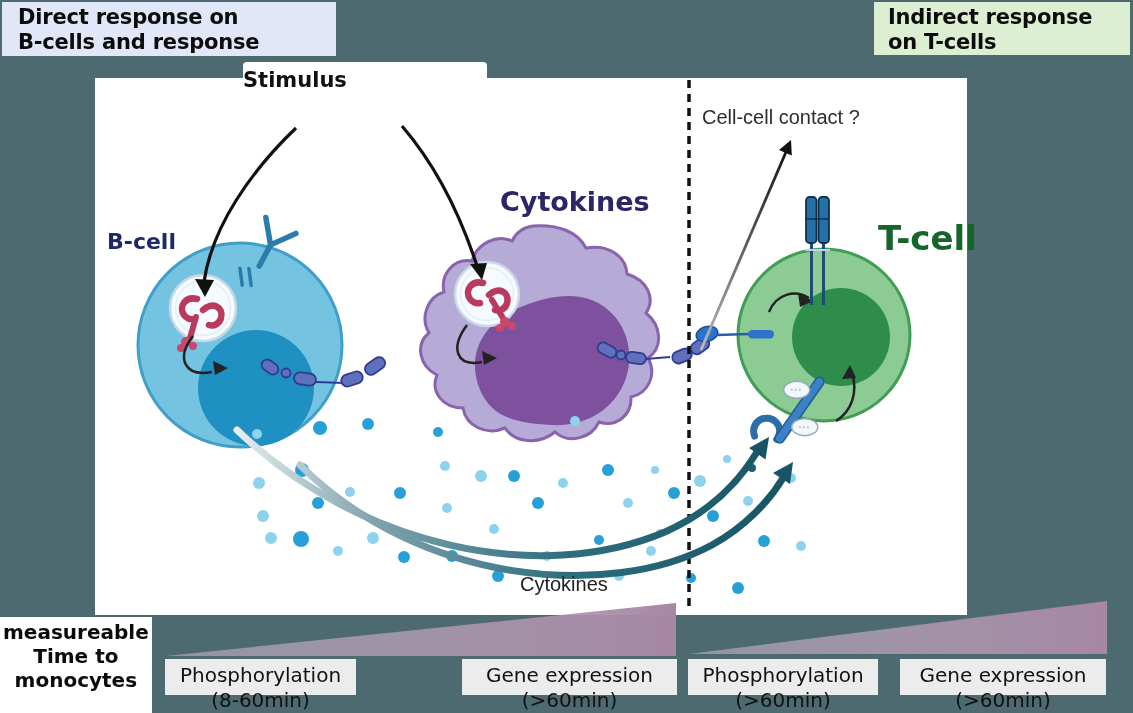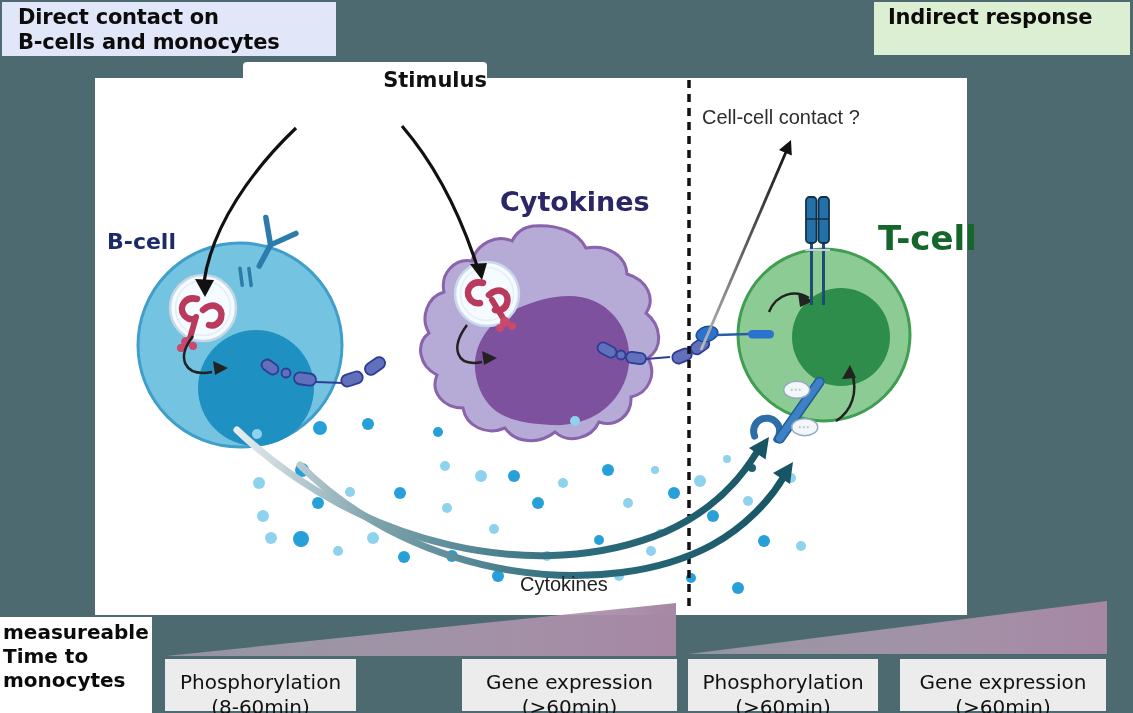--- a/index.html
+++ b/index.html
@@ -8,54 +8,55 @@
 
   .panel{position:absolute;z-index:1;background:var(--panel,#fff);}
   .main-panel{left:95px;top:78px;width:872px;height:537px;}
   .stimulus-box{left:243px;top:62px;width:244px;height:60px;border-radius:4px;z-index:2;}
   .bl-white{left:0;top:617px;width:152px;height:96px;}
 
   .toplabel{position:absolute;z-index:5;color:#0c0c0c;font-weight:bold;font-size:21px;line-height:25px;letter-spacing:-0.2px;}
   .direct{left:2px;top:2px;width:334px;height:54px;background:var(--label-blue-bg,#e1e7f9);padding:3px 0 0 16px;box-sizing:border-box;}
   .indirect{left:874px;top:2px;width:256px;height:53px;background:var(--label-green-bg,#ddefd2);padding:3px 8px 0 14px;box-sizing:border-box;}
 
-  .lbl{position:absolute;z-index:5;white-space:nowrap;}
-  .stimulus-lbl{left:243px;top:68px;width:244px;text-align:right;font-weight:bold;font-size:21px;line-height:24px;color:#111;}
+  .lbl{position:absolute;z-index:5;white-space:nowrap;text-align:center;}
+  .stimulus-lbl{left:243px;top:68px;width:244px;text-align:left;font-weight:bold;font-size:21px;line-height:24px;color:#111;}
   .bcell-lbl{left:107px;top:229px;font-weight:bold;font-size:22px;color:var(--b-cell-label-color,#1d2a69);}
   .mono-lbl{left:500px;top:186px;font-weight:bold;font-size:27px;color:var(--monocyte-label-color,#2b2766);}
   .tcell-lbl{left:878px;top:218px;font-weight:bold;font-size:34px;color:var(--t-cell-label-color,#15662a);}
   .contact-lbl{left:702px;top:106px;font-family:"Liberation Sans",sans-serif;font-size:20px;color:#2d2d2d;}
   .cyto-lbl{left:507px;top:573px;font-family:"Liberation Sans",sans-serif;font-size:20px;color:#222;margin-left:13px;}
 
   .time-lbl{left:3px;top:620px;font-weight:bold;font-size:20px;line-height:24px;color:#0b0b0b;z-index:6;}
 
-  .tbox{position:absolute;z-index:2;top:659px;height:52px;background:var(--box-bg,#ececec);color:#111;
-        font-size:20px;line-height:25px;text-align:center;padding-top:11px;box-sizing:border-box;}
+  .tbox{position:absolute;z-index:2;top:659px;height:36px;background:var(--box-bg,#ececec);color:#111;
+        font-size:20px;line-height:25px;text-align:center;padding-top:4px;box-sizing:border-box;}
   .tbox1{left:165px;width:191px;}
   .tbox2{left:462px;width:215px;}
   .tbox3{left:688px;width:190px;}
   .tbox4{left:900px;width:206px;}
 
   svg.art{position:absolute;left:0;top:0;z-index:3;pointer-events:none;}
 </style>
 </head>
 <body>
 
 <div class="stage">
 
   <div class="panel main-panel"></div>
   <div class="panel stimulus-box"></div>
   <div class="panel bl-white"></div>
 
   <div class="toplabel direct">
-    <div>Direct contact on</div>
-    <div>B-cells and monocytes</div>
+    <div>Direct response on</div>
+    <div>B-cells and response</div>
   </div>
   <div class="toplabel indirect">
     <div>Indirect response</div>
+    <div>on T-cells</div>
   </div>
 
   <svg class="art" width="1133" height="713" viewBox="0 0 1133 713">
     <defs>
       <linearGradient id="swoosh" x1="235" y1="0" x2="790" y2="0" gradientUnits="userSpaceOnUse">
         <stop offset="0" stop-color="#e8edf0"></stop>
         <stop offset="0.25" stop-color="#7fa3ad"></stop>
         <stop offset="0.6" stop-color="#2e6d7d"></stop>
         <stop offset="1" stop-color="#175565"></stop>
       </linearGradient>

